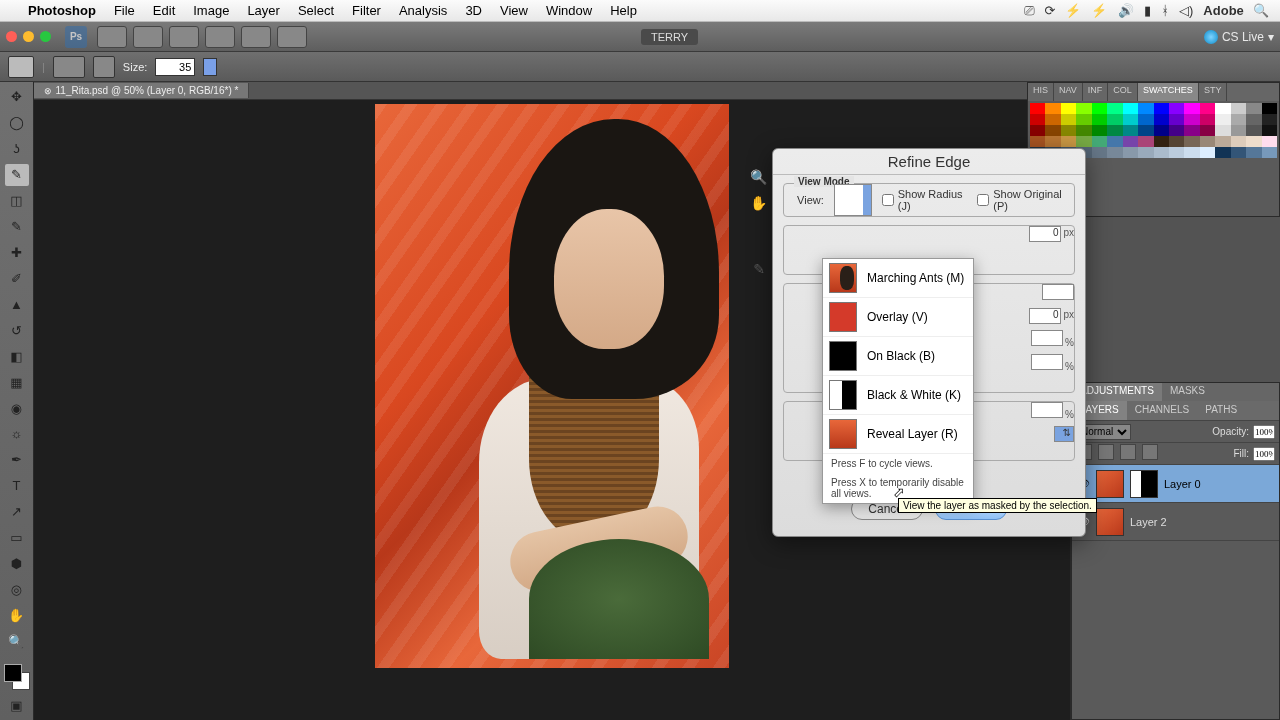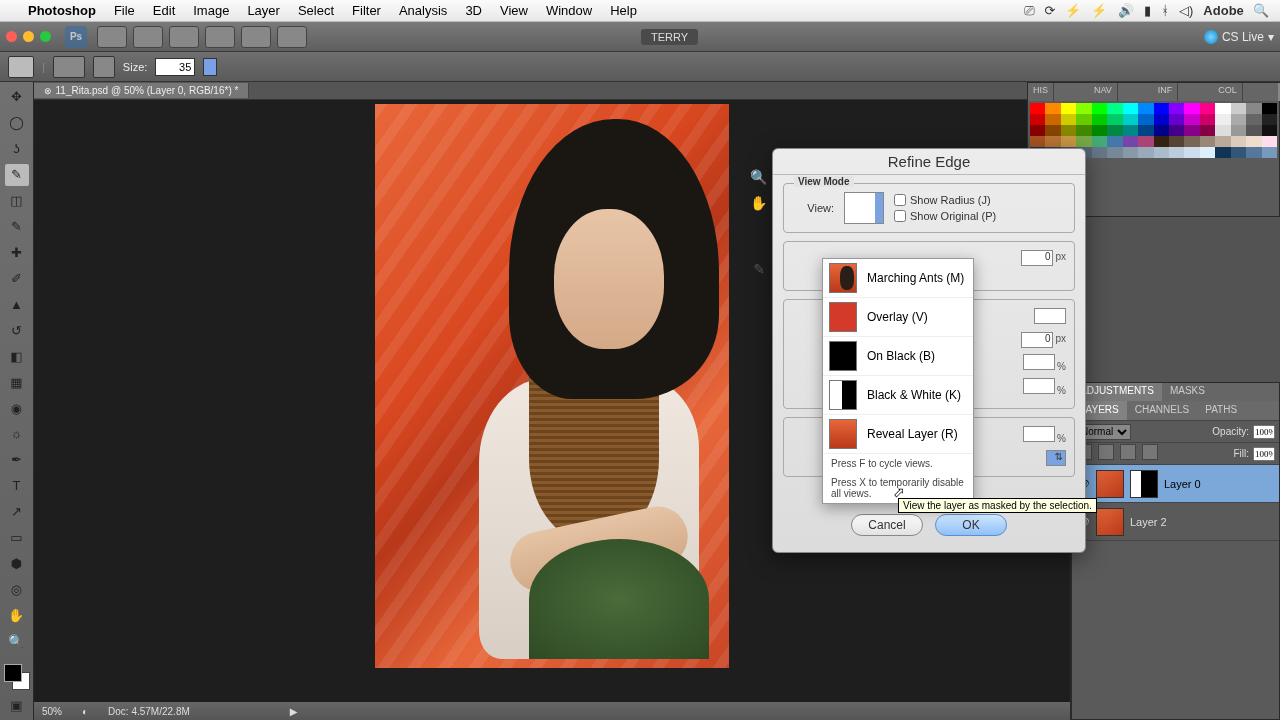--- a/index.html
+++ b/index.html
@@ -55,21 +55,21 @@
 .necklace{position:absolute;top:255px;right:60px;width:130px;height:170px;background:repeating-linear-gradient(0deg,#8a5a2a 0 3px,#6b4420 3px 6px);border-radius:0 0 50% 50%;}
 .arm1{position:absolute;top:400px;right:30px;width:180px;height:60px;background:linear-gradient(#e5c4a5,#d2a885);border-radius:30px;transform:rotate(-12deg);}
 .bag{position:absolute;bottom:0;right:10px;width:180px;height:120px;background:radial-gradient(#4a6b3a,#2e4a24);border-radius:50% 50% 0 0;}
 
 .statusbar{position:absolute;bottom:0;left:0;right:0;height:18px;background:linear-gradient(#666,#555);display:flex;align-items:center;font-size:10px;color:#ddd;padding:0 8px;gap:20px;}
 .statusbar .arrow{margin-left:80px;}
 
 
 .panels{width:210px;background:#535353;border-left:1px solid #2a2a2a;position:relative;}
 .swatches{position:absolute;top:0;right:0;left:-44px;height:135px;background:#5a5a5a;border:1px solid #2a2a2a;}
-.sw-tabs{height:18px;display:flex;background:#666;font-size:9px;color:#ccc;gap:35px;}
+.sw-tabs{height:18px;display:flex;background:#666;font-size:9px;color:#ccc;}
 .sw-tabs span{padding:2px 5px;border-right:1px solid #444;}
 .sw-tabs .active{background:#888;color:#fff;}
 .sw-grid{padding:2px;display:grid;grid-template-columns:repeat(16,1fr);gap:0;}
 .sw-grid div{height:11px;}
 
 .layerpanel{position:absolute;top:300px;left:0;right:0;bottom:0;background:#5a5a5a;border:1px solid #2a2a2a;}
 .lp-tabs{height:18px;display:flex;background:#666;font-size:10px;color:#ccc;}
 .lp-tabs span{padding:2px 8px;} .lp-tabs .active{background:#7a7a7a;color:#fff;}
 .lp-sub{height:20px;display:flex;background:#6a6a6a;font-size:10px;color:#ccc;border-bottom:1px solid #444;}
 .lp-sub span{padding:3px 8px;} .lp-sub .active{background:#828282;color:#fff;}
@@ -82,27 +82,27 @@
 .layer.sel{background:#7ba8d8;color:#000;}
 .layer .eye{width:14px;height:14px;}
 .layer .thumb{width:28px;height:28px;border:1px solid #333;}
 .th-red{background:linear-gradient(135deg,#e8673a,#b8381a);}
 .th-mask{background:#fff;position:relative;} .th-mask::after{content:"";position:absolute;right:0;top:0;width:60%;height:100%;background:#000;}
 
 
 .dialog{position:absolute;left:772px;top:148px;width:314px;background:linear-gradient(#ececec,#dcdcdc);border:1px solid #888;border-radius:6px;box-shadow:0 6px 24px rgba(0,0,0,.45);font-size:11px;color:#333;}
 .dialog .title{text-align:center;padding:4px;font-size:15px;border-bottom:1px solid #bbb;}
 .dialog .body{padding:8px 10px 12px;}
-.grp{border:1px solid #aaa;border-radius:4px;padding:8px;margin-bottom:8px;position:relative;}
+.grp{border:1px solid #aaa;border-radius:4px;margin-bottom:8px;position:relative;}
 .grp-title{position:absolute;top:-8px;left:10px;background:#e4e4e4;padding:0 4px;font-size:10px;font-weight:bold;}
 .viewrow{display:flex;align-items:center;gap:10px;}
 .viewrow .label{width:42px;text-align:right;}
 .viewthumb{width:40px;height:32px;background:#fff;border:1px solid #888;position:relative;}
 .viewthumb::after{content:"";position:absolute;right:0;top:0;width:8px;height:100%;background:#7aa3e0;}
-.chkcol{display:flex;flex-direction:column;gap:4px;}
+.chkcol{display:flex;gap:4px;}
 .chk{display:flex;align-items:center;gap:4px;}
 .chk input{width:12px;height:12px;}
 .numfield{width:32px;height:16px;border:1px solid #888;background:#fff;text-align:right;padding-right:2px;font-size:10px;display:inline-block;}
 .unit{font-size:10px;color:#555;margin-left:2px;}
 .sideicon{position:absolute;left:-24px;width:20px;height:20px;display:flex;align-items:center;justify-content:center;color:#555;font-size:14px;}
 .footer{display:flex;justify-content:center;gap:12px;padding:10px 0 4px;}
 .macbtn{min-width:72px;height:22px;border:1px solid #888;border-radius:11px;background:linear-gradient(#fdfdfd,#e2e2e2);font-size:12px;display:flex;align-items:center;justify-content:center;}
 .macbtn.primary{background:linear-gradient(#cfe6ff,#8fc0f5);border-color:#5a90d0;}
 .remember{display:flex;align-items:center;gap:6px;justify-content:flex-start;padding:4px 0 2px 40px;}
 
@@ -229,26 +229,20 @@
         <div class="person">
           <div class="torso"></div>
             <div class="necklace"></div>
             <div class="neck"></div>
           <div class="hair"></div>
             <div class="face"></div>
             <div class="arm1"></div>
             <div class="bag"></div>
         </div>
       </div>
-    </div>
-    <div class="statusbar">
-      <span>50%</span>
-      <span>◐</span>
-      <span>Doc: 4.57M/22.8M</span>
-      <span class="arrow">▶</span>
     </div>
   </div>
 
   <div class="panels">
     <div class="swatches">
       <div class="sw-tabs">
         <span>HIS</span>
         <span>NAV</span>
         <span>INF</span>
         <span>COL</span>

